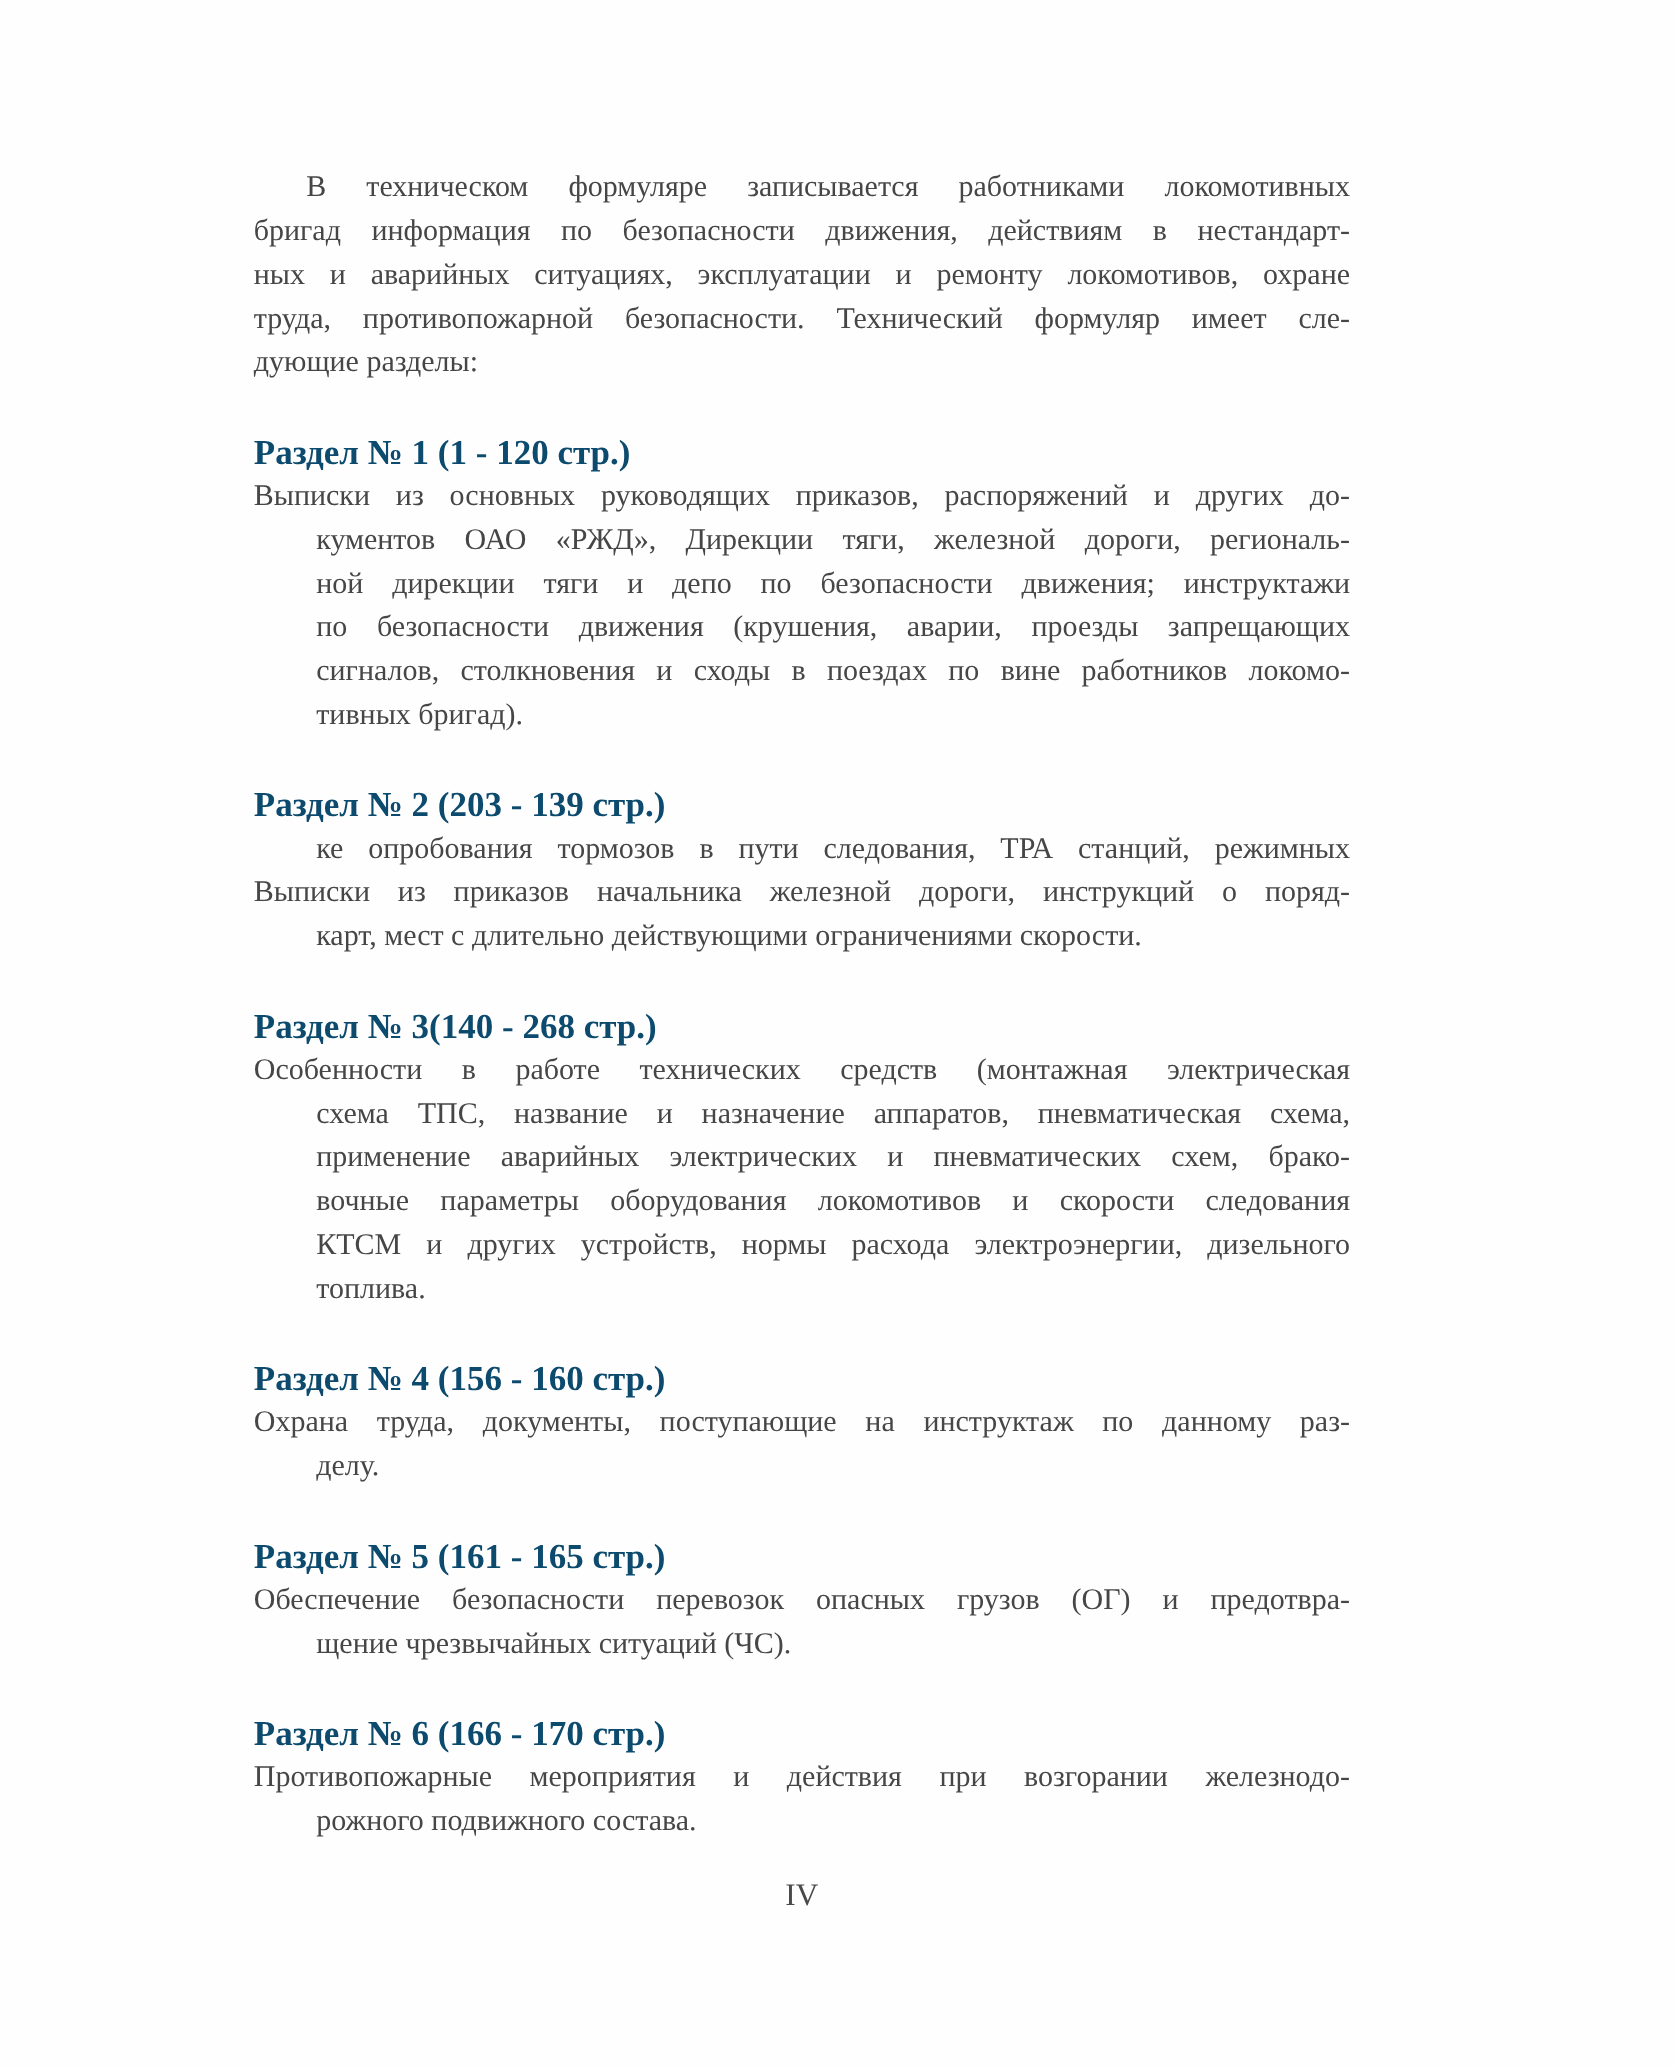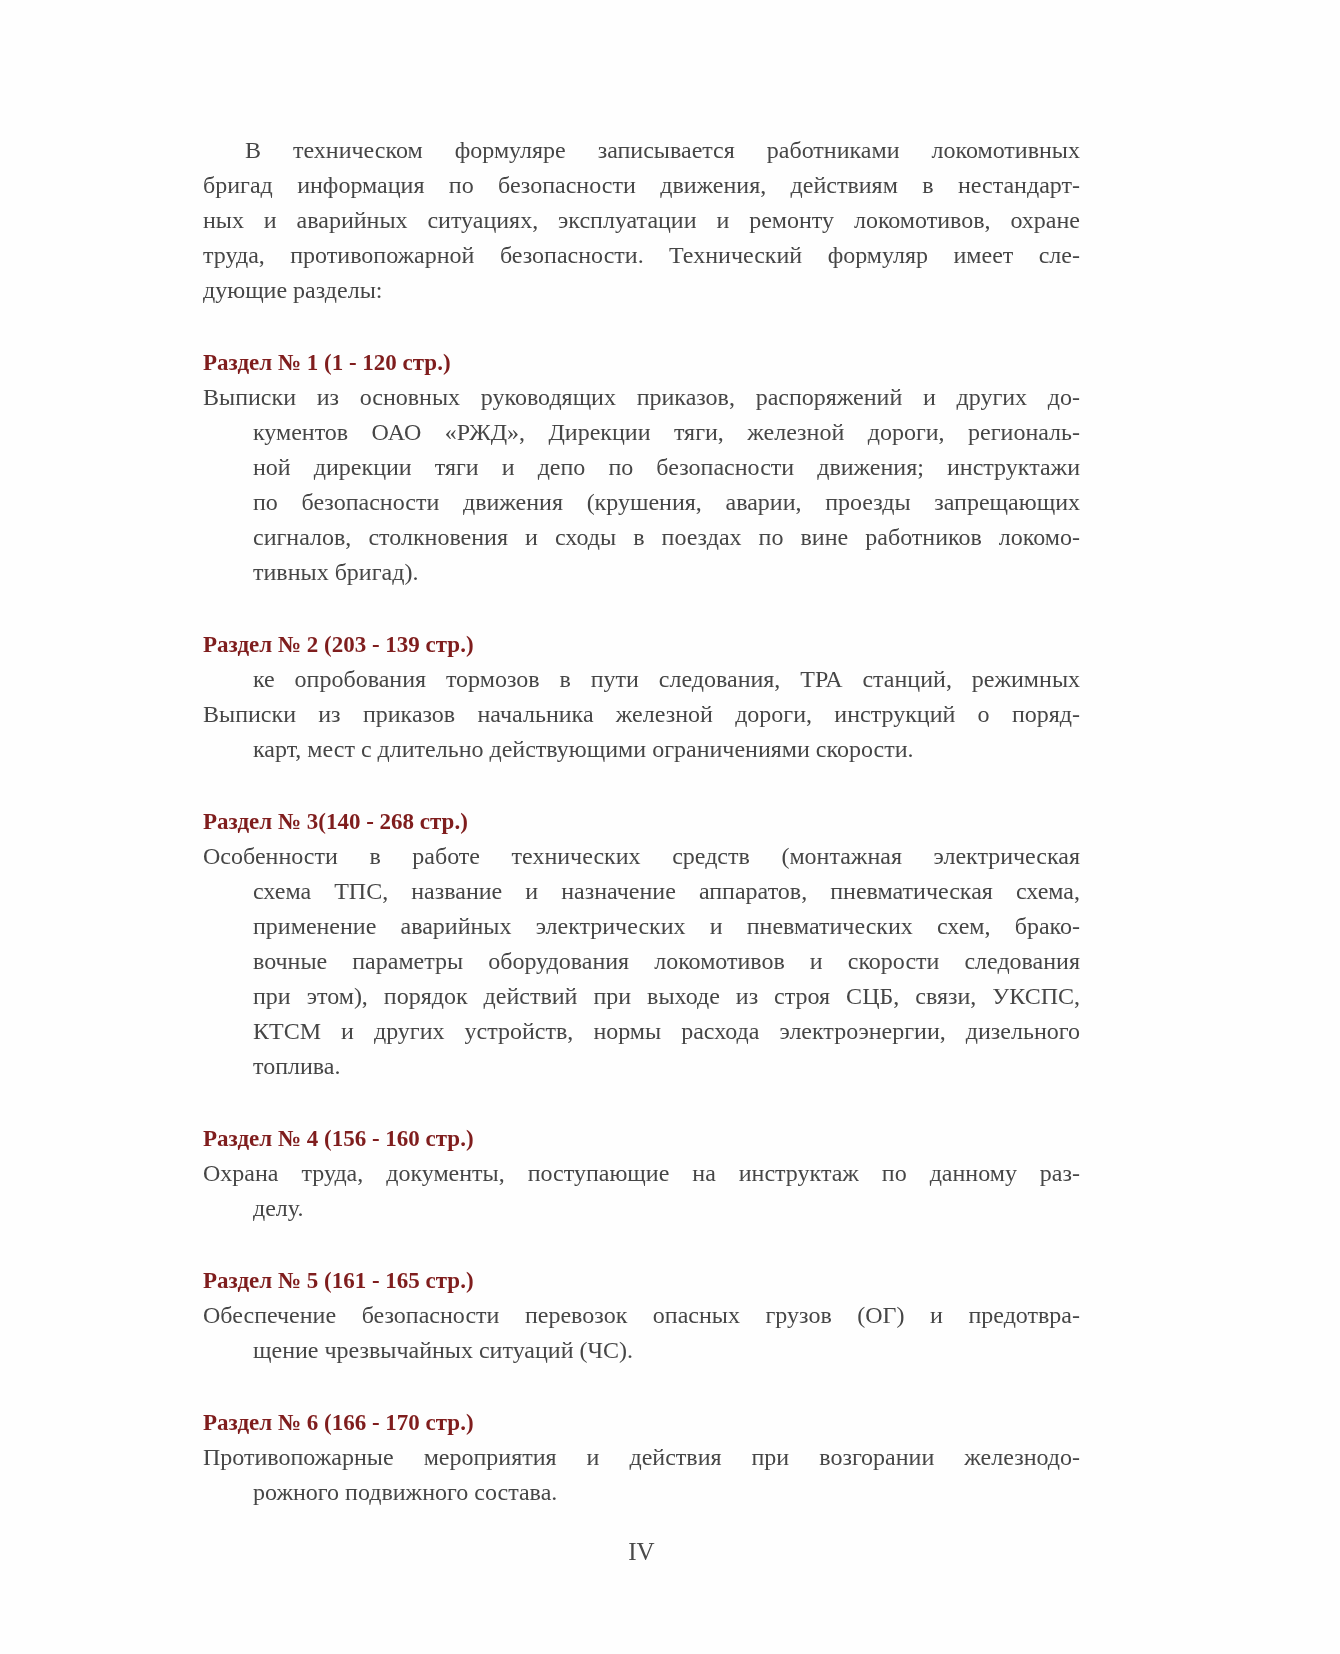--- a/index.html
+++ b/index.html
@@ -45,22 +45,22 @@
     margin: 0 0 30px 0;
   }
   .section {
     margin-top: 37px;
   }
   .section:first-of-type {
     margin-top: 0;
   }
   .section-heading {
     font-weight: bold;
-    color: #7f1d1d;
-    font-size: 23px;
+    color: #0c4a6e;
+    font-size: 28px;
     line-height: 35px;
     text-align: left;
   }
   .footer {
     margin-top: 24px;
     text-align: center;
     color: #4a4a4a;
     font-size: 25px;
     line-height: 35px;
   }
@@ -100,21 +100,20 @@
       </div>
     </div>
 
     <div class="section">
       <div class="section-heading">Раздел № 3(140 - 268 стр.)</div>
       <div class="section-body">
         <div class="line">Особенности в работе технических средств (монтажная электрическая</div>
         <div class="line cont">схема ТПС, название и назначение аппаратов, пневматическая схема,</div>
         <div class="line cont">применение аварийных электрических и пневматических схем, брако-</div>
         <div class="line cont">вочные параметры оборудования локомотивов и скорости следования</div>
-        <div class="line cont">при этом), порядок действий при выходе из строя СЦБ, связи, УКСПС,</div>
         <div class="line cont">КТСМ и других устройств, нормы расхода электроэнергии, дизельного</div>
         <div class="line cont last">топлива.</div>
       </div>
     </div>
 
     <div class="section">
       <div class="section-heading">Раздел № 4 (156 - 160 стр.)</div>
       <div class="section-body">
         <div class="line">Охрана труда, документы, поступающие на инструктаж по данному раз-</div>
         <div class="line cont last">делу.</div>

